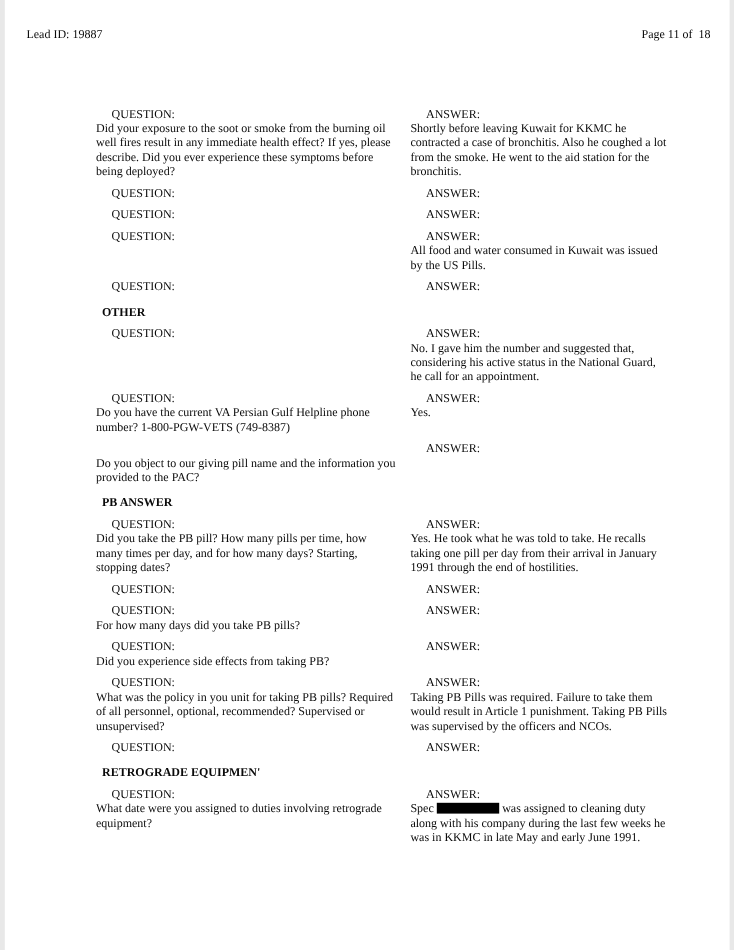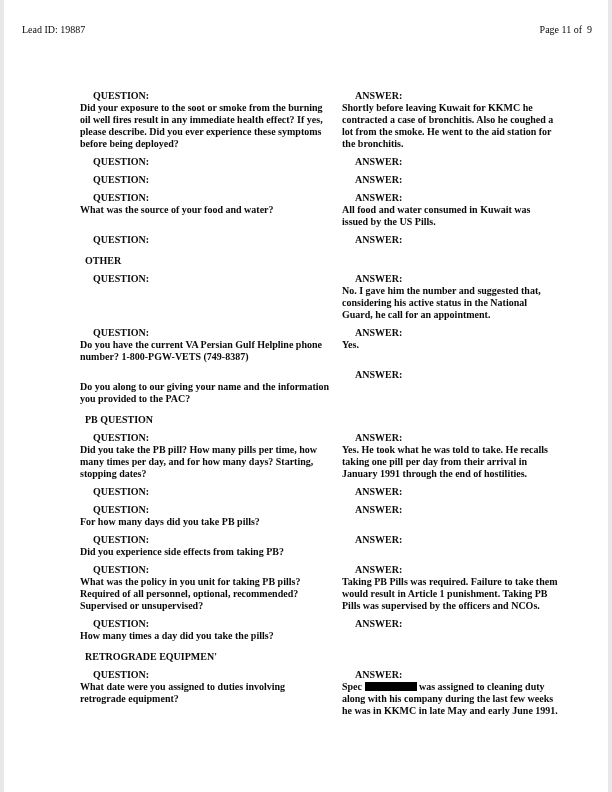--- a/index.html
+++ b/index.html
@@ -21,42 +21,42 @@
     font-size:10px;
   }
   .header .page-num{white-space:pre;}
   .main{padding:90px 50px 0 45px;}
   .qa-row{
     display:grid;
     grid-template-columns:250px 1fr;
     column-gap:12px;
     margin-bottom:6px;
   }
-  .label{font-weight:bold;padding-left:13px;min-height:12px;}
-  .text{min-height:0;font-weight:bold;}
+  .label{font-weight:normal;padding-left:13px;min-height:12px;}
+  .text{min-height:0;}
   .section-heading{
     font-weight:bold;
     padding-left:5px;
     margin:9px 0 6px 0;
   }
   .redact{
     display:inline-block;
     width:52px;height:9px;
     background:#000;
     vertical-align:baseline;
     margin-bottom:-1px;
   }
 </style>
 </head>
 <body>
 
 <div class="page">
   <div class="header">
     <span>Lead ID: 19887</span>
-    <span class="page-num">Page 11 of  9</span>
+    <span class="page-num">Page 11 of  18</span>
   </div>
   <div class="main">
       <div class="qa-row">
         <div class="q-cell">
           <div class="label">QUESTION:</div>
           <div class="text">Did your exposure to the soot or smoke from the burning oil well fires result in any immediate health effect? If yes, please describe. Did you ever experience these symptoms before being deployed?</div>
         </div>
         <div class="a-cell">
           <div class="label">ANSWER:</div>
           <div class="text">Shortly before leaving Kuwait for KKMC he contracted a case of bronchitis. Also he coughed a lot from the smoke. He went to the aid station for the bronchitis.</div>
@@ -76,21 +76,20 @@
           <div class="label">QUESTION:</div>
         </div>
         <div class="a-cell">
           <div class="label">ANSWER:</div>
           <div class="text"></div>
         </div>
       </div>
       <div class="qa-row">
         <div class="q-cell">
           <div class="label">QUESTION:</div>
-          <div class="text">What was the source of your food and water?</div>
         </div>
         <div class="a-cell">
           <div class="label">ANSWER:</div>
           <div class="text">All food and water consumed in Kuwait was issued by the US Pills.</div>
         </div>
       </div>
       <div class="qa-row">
         <div class="q-cell">
           <div class="label">QUESTION:</div>
         </div>
@@ -115,28 +114,28 @@
           <div class="text">Do you have the current VA Persian Gulf Helpline phone number? 1-800-PGW-VETS (749-8387)</div>
         </div>
         <div class="a-cell">
           <div class="label">ANSWER:</div>
           <div class="text">Yes.</div>
         </div>
       </div>
       <div class="qa-row">
         <div class="q-cell">
           <div class="label"></div>
-          <div class="text">Do you along to our giving your name and the information you provided to the PAC?</div>
-        </div>
-        <div class="a-cell">
-          <div class="label">ANSWER:</div>
-          <div class="text"></div>
-        </div>
-      </div>
-      <div class="section-heading">PB QUESTION</div>
+          <div class="text">Do you object to our giving pill name and the information you provided to the PAC?</div>
+        </div>
+        <div class="a-cell">
+          <div class="label">ANSWER:</div>
+          <div class="text"></div>
+        </div>
+      </div>
+      <div class="section-heading">PB ANSWER</div>
       <div class="qa-row">
         <div class="q-cell">
           <div class="label">QUESTION:</div>
           <div class="text">Did you take the PB pill? How many pills per time, how many times per day, and for how many days? Starting, stopping dates?</div>
         </div>
         <div class="a-cell">
           <div class="label">ANSWER:</div>
           <div class="text">Yes. He took what he was told to take. He recalls taking one pill per day from their arrival in January 1991 through the end of hostilities.</div>
         </div>
       </div>
@@ -175,21 +174,20 @@
           <div class="text">What was the policy in you unit for taking PB pills? Required of all personnel, optional, recommended? Supervised or unsupervised?</div>
         </div>
         <div class="a-cell">
           <div class="label">ANSWER:</div>
           <div class="text">Taking PB Pills was required. Failure to take them would result in Article 1 punishment. Taking PB Pills was supervised by the officers and NCOs.</div>
         </div>
       </div>
       <div class="qa-row">
         <div class="q-cell">
           <div class="label">QUESTION:</div>
-          <div class="text">How many times a day did you take the pills?</div>
         </div>
         <div class="a-cell">
           <div class="label">ANSWER:</div>
           <div class="text"></div>
         </div>
       </div>
       <div class="section-heading">RETROGRADE EQUIPMEN'</div>
       <div class="qa-row">
         <div class="q-cell">
           <div class="label">QUESTION:</div>

